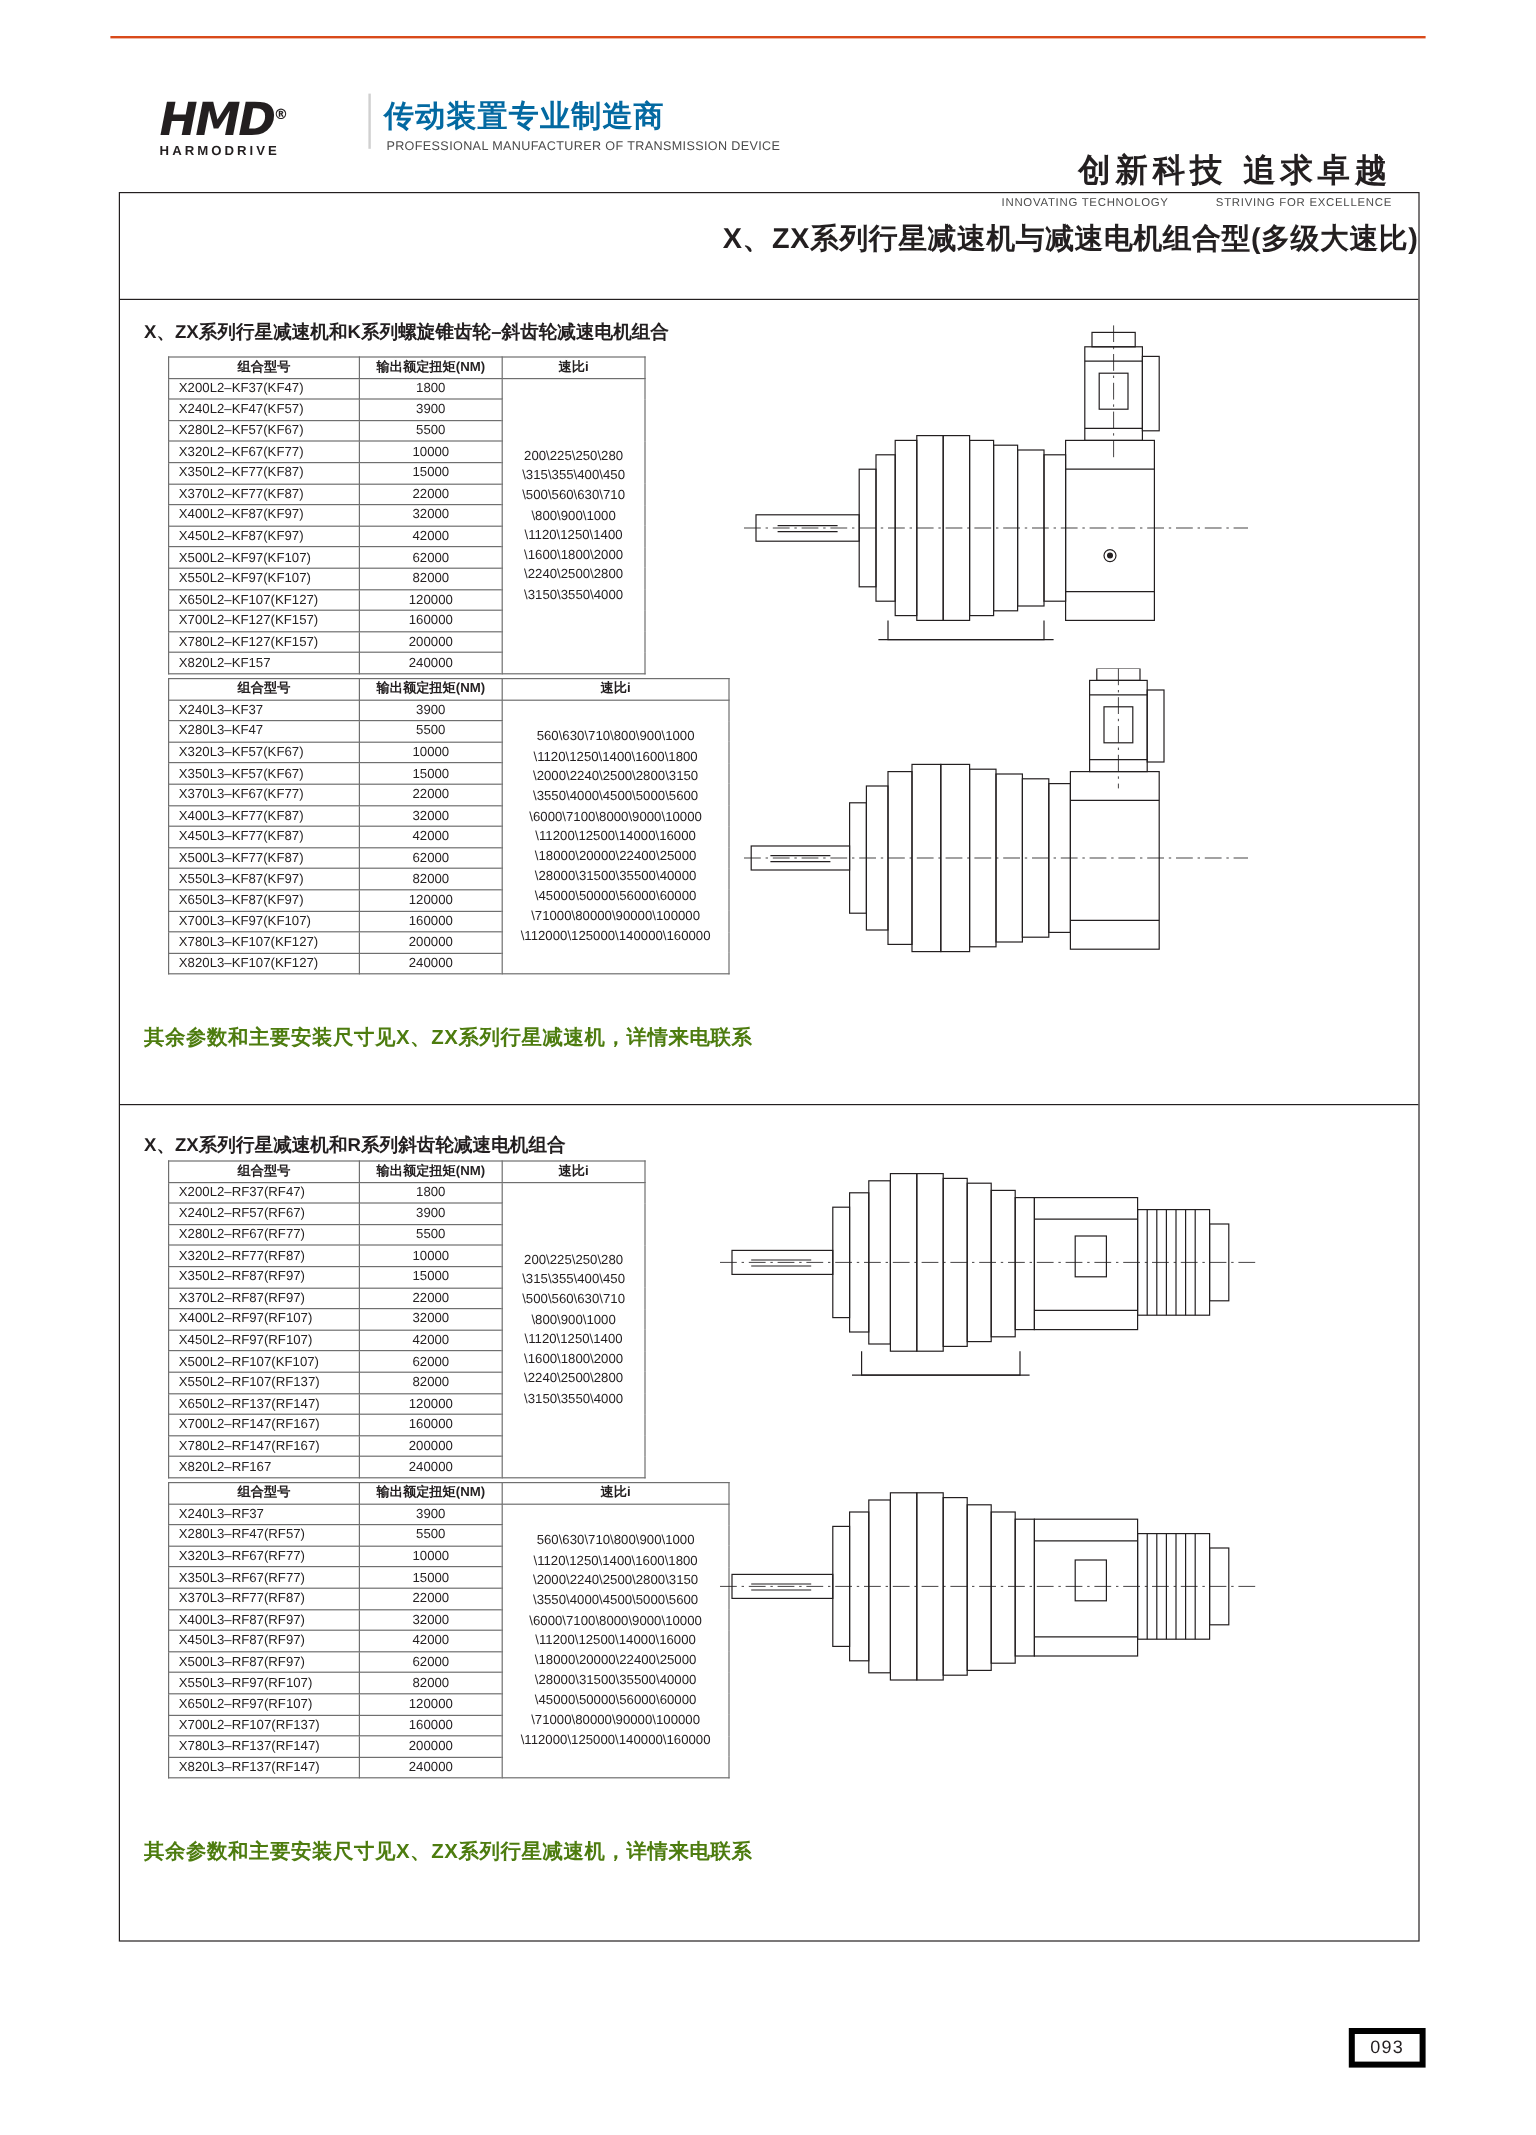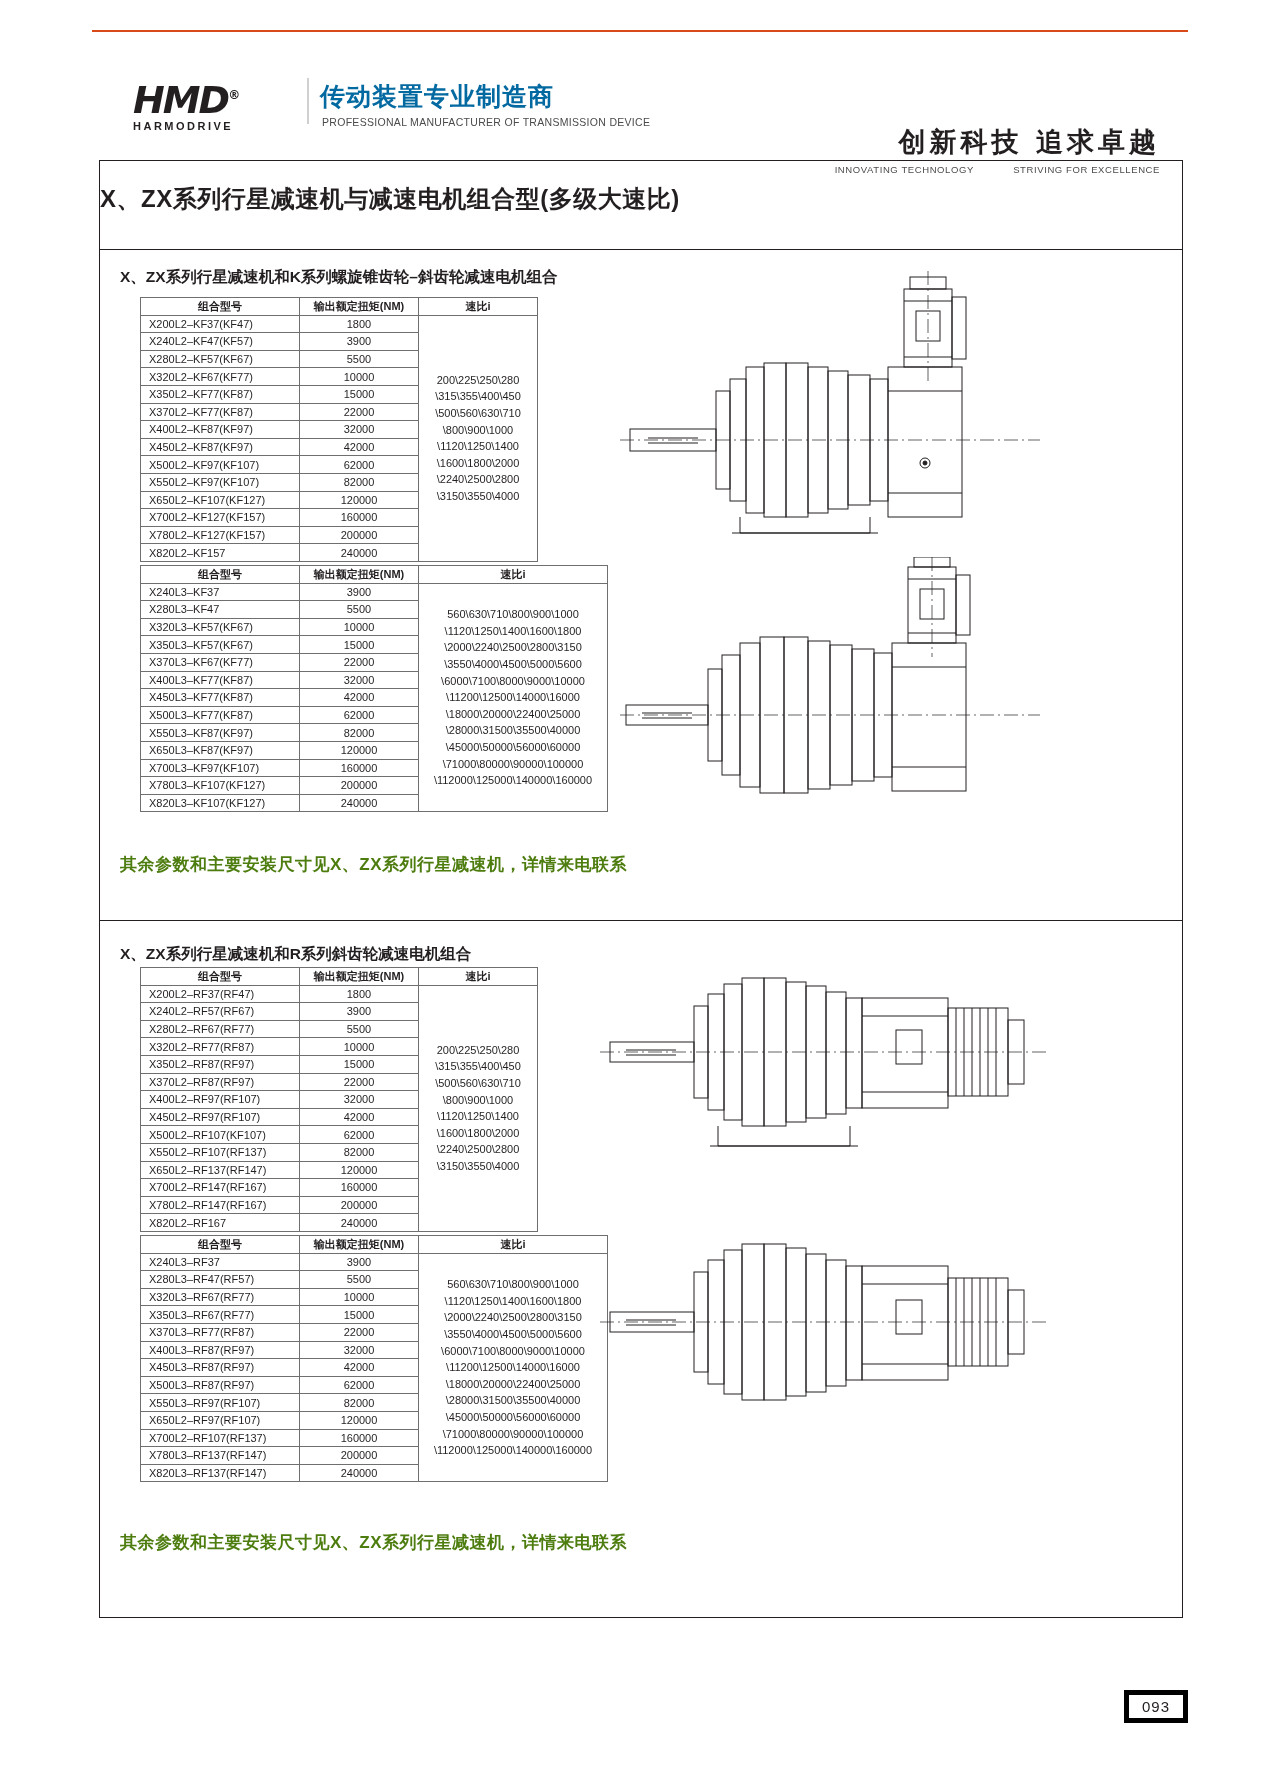--- a/index.html
+++ b/index.html
@@ -66,21 +66,21 @@
     letter-spacing:0.4px;
   }
 
   
   .frame {
     position:absolute; left:99px; top:160px; width:1082px; height:1456px;
     border:1px solid #231f20;
   }
   .title {
     position:absolute; left:0; top:22px; width:100%;
-    text-align:left; font-size:24px; font-weight:bold; color:#231f20;
+    text-align:right; font-size:24px; font-weight:bold; color:#231f20;
     letter-spacing:0.5px;
   }
   .title-rule { position:absolute; left:0; top:88px; width:100%; height:1px; background:#231f20; }
   .mid-rule { position:absolute; left:0; top:759px; width:100%; height:1px; background:#231f20; }
 
   .sec-head { position:absolute; font-size:15.5px; font-weight:bold; color:#231f20; }
   .note { position:absolute; font-size:17px; font-weight:bold; color:#4d7c0f; letter-spacing:0.5px; }
 
   
   table.spec {

